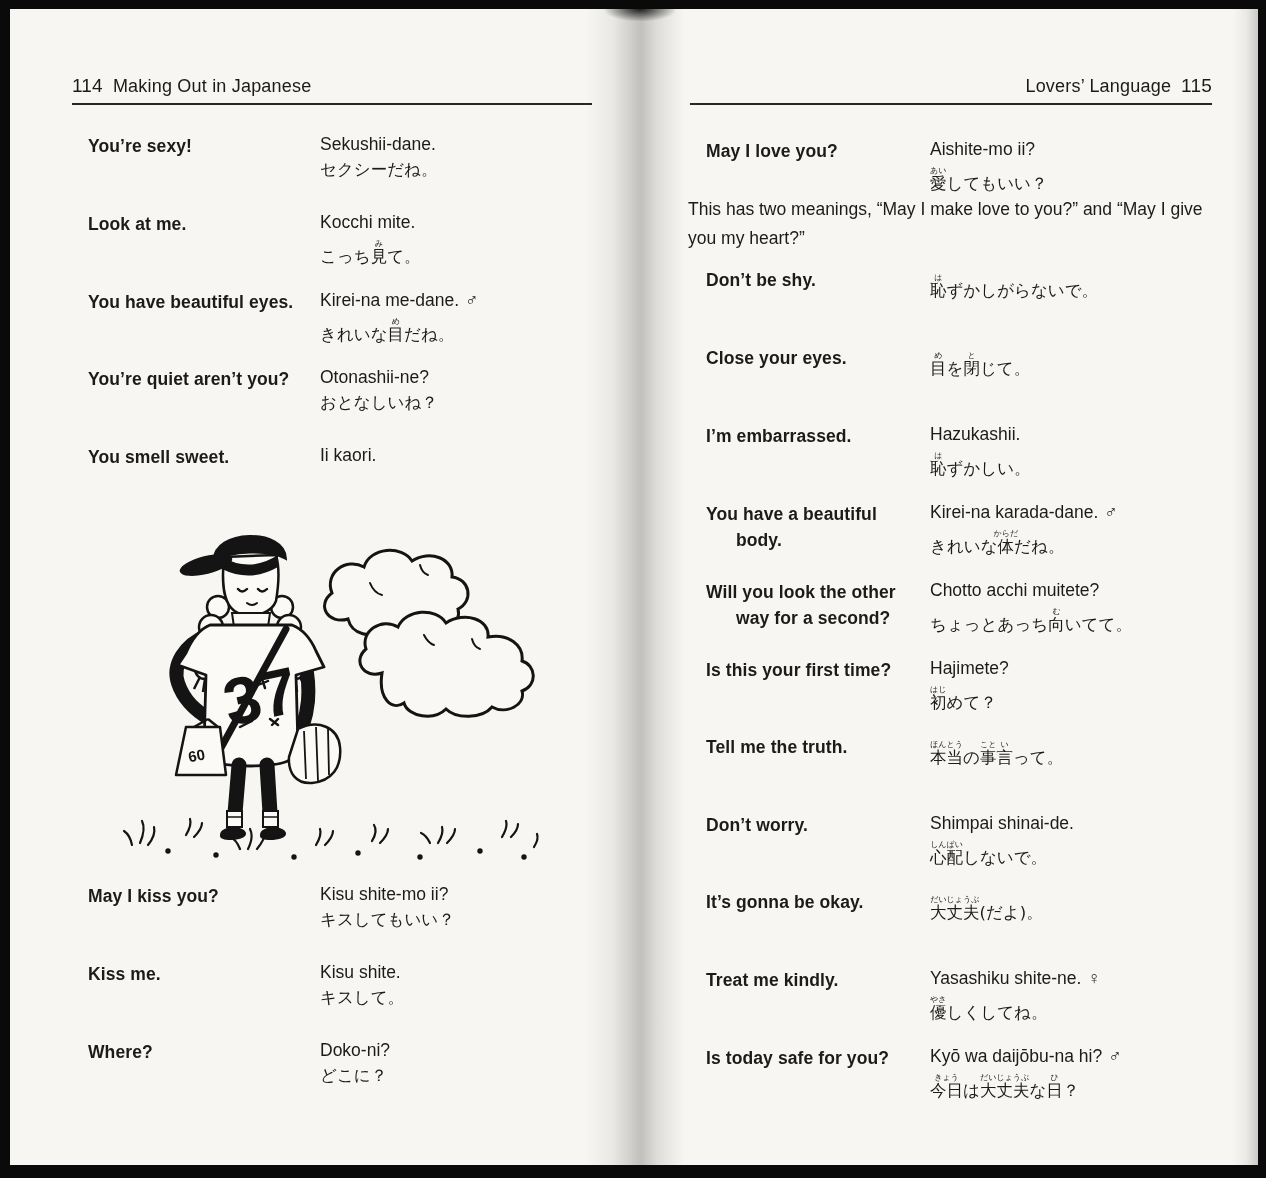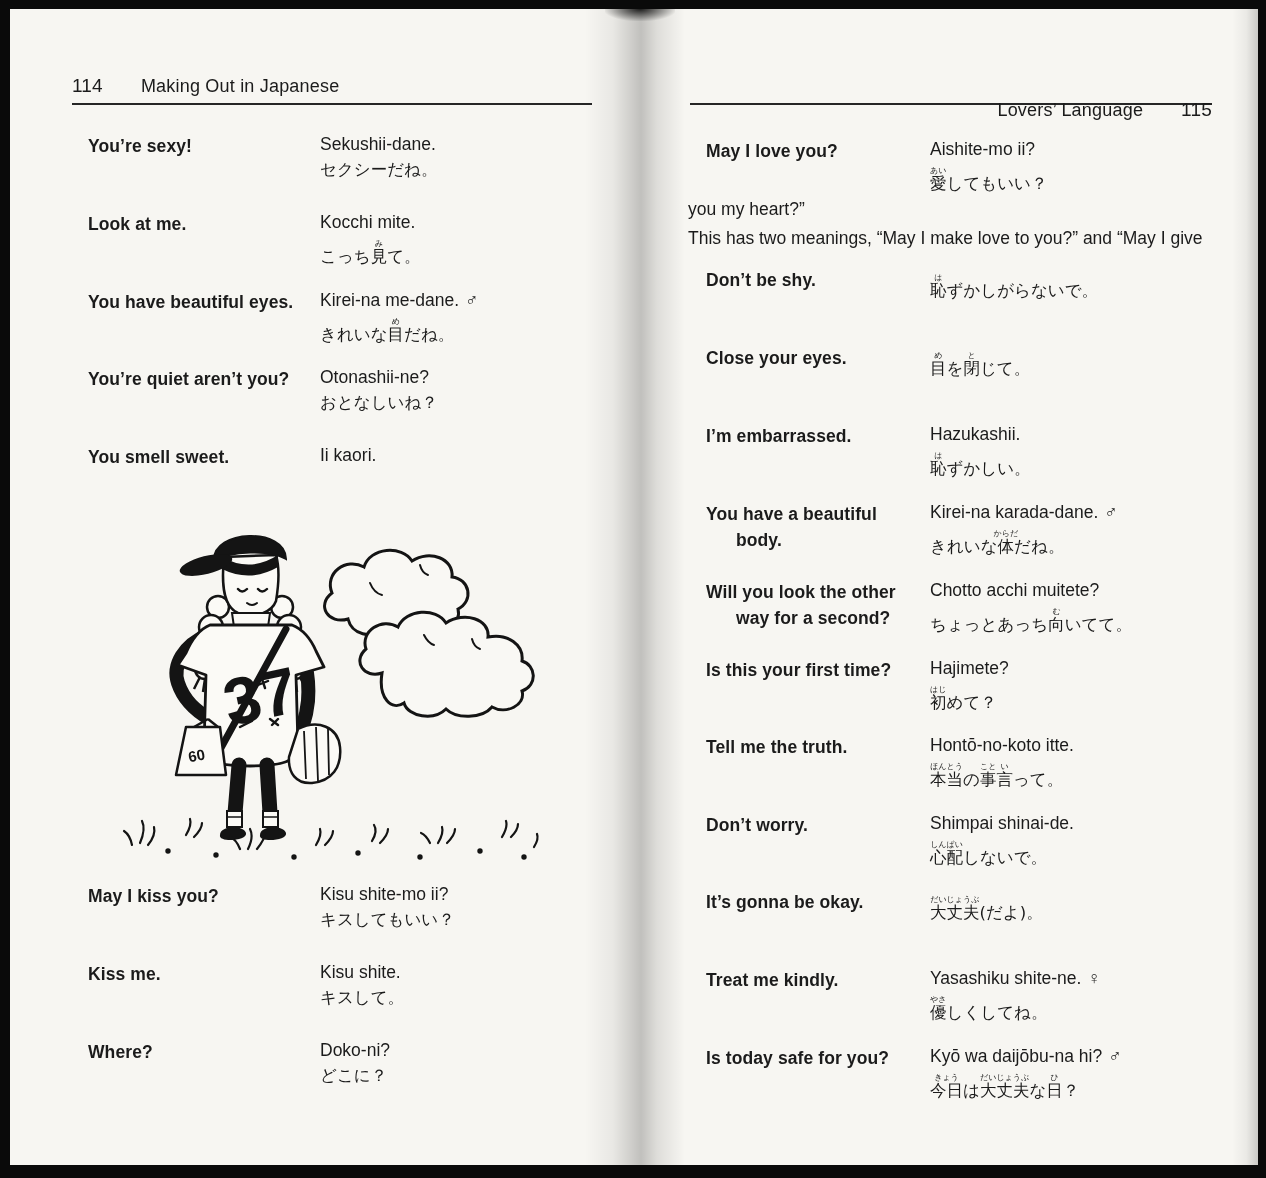--- a/index.html
+++ b/index.html
@@ -13,22 +13,22 @@
     background:linear-gradient(90deg,rgba(0,0,0,0) 0%,rgba(0,0,0,0.05) 55%,rgba(0,0,0,0.18) 100%);}
   #gutter-top-notch{position:absolute;left:595px;top:0;width:70px;height:12px;pointer-events:none;
     background:radial-gradient(ellipse at 50% 0%,rgba(0,0,0,0.85) 0%,rgba(0,0,0,0.0) 75%);}
 
   .page{position:absolute;top:0;height:100%;}
   #left-page{left:62px;width:520px;}
   #right-page{left:680px;width:522px;}
 
   .page-header{position:absolute;top:58px;left:0;right:0;height:36px;border-bottom:2px solid #262626;
     font-size:18px;letter-spacing:0.2px;}
-  .page-header .hrow{display:flex;align-items:flex-end;height:100%;padding-bottom:6px;box-sizing:border-box;gap:38px;}
-  #right-page .hrow{justify-content:flex-end;margin-top:24px;}
+  .page-header .hrow{display:flex;align-items:flex-end;height:100%;padding-bottom:6px;box-sizing:border-box;gap:10px;}
+  #right-page .hrow{justify-content:flex-end;}
   .pgnum{font-size:19px;}
 
   .entry{position:absolute;left:0;width:100%;}
   .en{position:absolute;left:0;top:0;width:244px;font-weight:bold;font-size:17.5px;line-height:26px;letter-spacing:0.1px;margin-left:16px;}
   .en .line2{padding-left:30px;}
   .jcol{position:absolute;top:0;}
   #left-page .jcol{left:248px;width:270px;}
   #right-page .jcol{left:240px;width:282px;}
   .romaji{font-size:17.5px;line-height:22px;white-space:nowrap;}
   .gender{font-size:18px;padding-left:6px;}
@@ -282,21 +282,20 @@
             <div class="jcol">
               <div class="romaji">Hajimete?</div>
               <div class="jp"><ruby>初<rt>はじ</rt></ruby>めて？</div>
             </div>
           </div>
           <div class="entry" style="top: 725px;">
             <div class="en">
               <div>Tell me the truth.</div>
             </div>
             <div class="jcol">
-              <div class="romaji">Hontō-no-koto itte.</div>
               <div class="jp"><ruby>本当<rt>ほんとう</rt></ruby>の<ruby>事<rt>こと</rt></ruby><ruby>言<rt>い</rt></ruby>って。</div>
             </div>
           </div>
           <div class="entry" style="top: 803px;">
             <div class="en">
               <div>Don’t worry.</div>
             </div>
             <div class="jcol">
               <div class="romaji">Shimpai shinai-de.</div>
               <div class="jp"><ruby>心配<rt>しんぱい</rt></ruby>しないで。</div>
@@ -323,22 +322,22 @@
             <div class="en">
               <div>Is today safe for you?</div>
             </div>
             <div class="jcol">
               <div class="romaji">Kyō wa daijōbu-na hi?<span class="gender">♂</span></div>
               <div class="jp"><ruby>今日<rt>きょう</rt></ruby>は<ruby>大丈夫<rt>だいじょうぶ</rt></ruby>な<ruby>日<rt>ひ</rt></ruby>？</div>
             </div>
           </div>
         </div>
       <div class="note" id="right-note" style="top:186px">
+          <div>This has two meanings, “May I make love to you?” and “May I give</div>
           <div>you my heart?”</div>
-          <div>This has two meanings, “May I make love to you?” and “May I give</div>
         </div>
     </div>
 
     <div id="gutter"></div>
     <div id="gutter-top-notch"></div>
     <div id="right-edge-shade"></div>
   </div>
 </div>
 
 </body></html>

